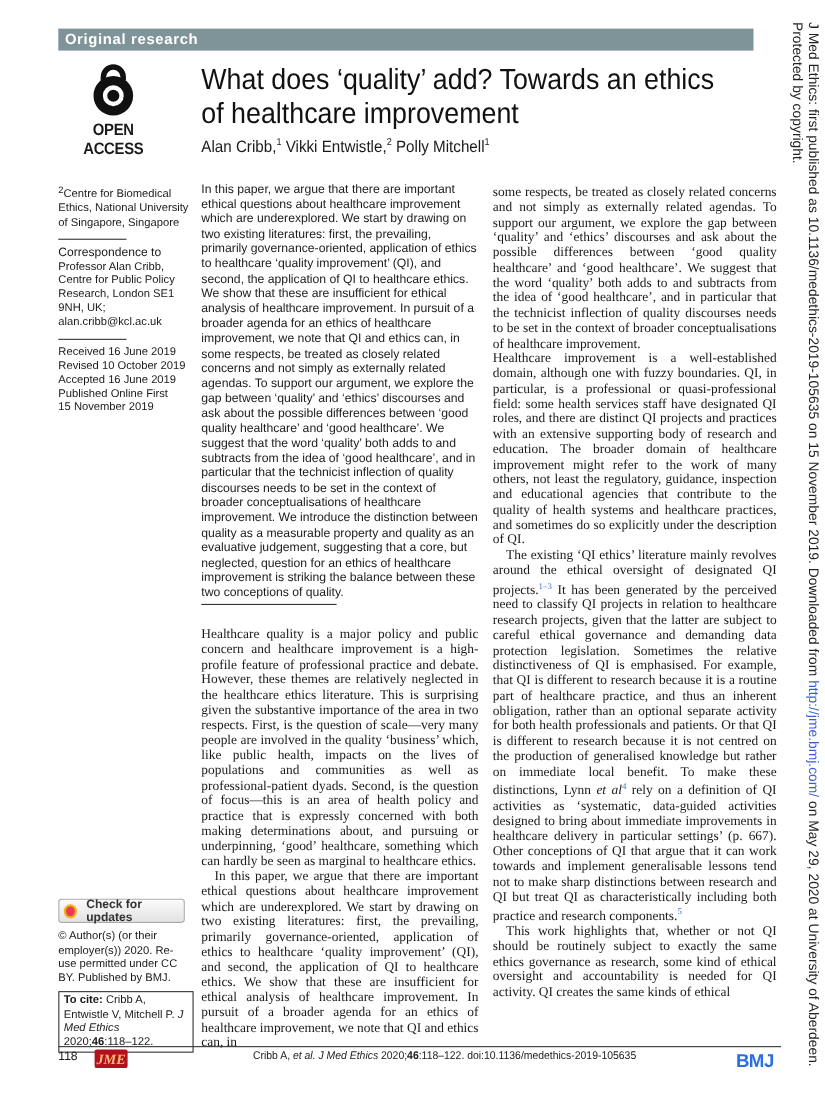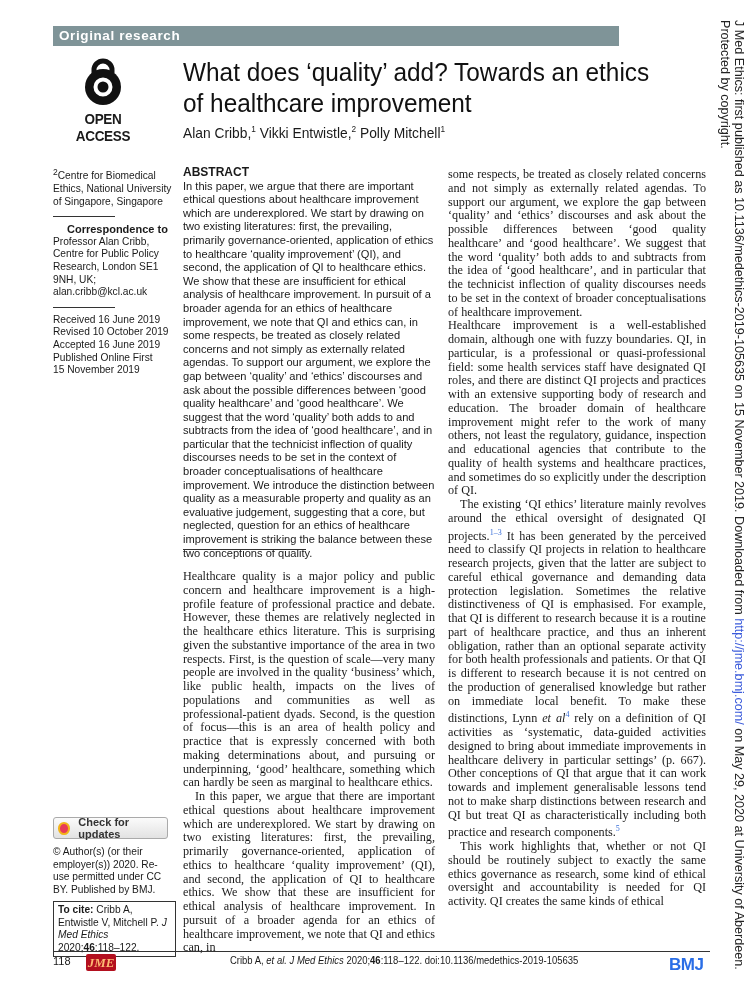--- a/index.html
+++ b/index.html
@@ -1,33 +1,33 @@
 <!DOCTYPE html>
 <html><head>
 <meta charset="utf-8">
 <style>
   html, body { margin:0; padding:0; background:#fff; }
   body { width:750px; height:1000px; position:relative; overflow:hidden; color:#1a1a1a; }
   .sans { font-family: "Liberation Sans", "DejaVu Sans", sans-serif; }
   .serif { font-family: "Liberation Serif", "DejaVu Serif", serif; }
 
-  #section-bar { position:absolute; left:53px; top:26px; width:566px; height:20px; background:#7f9498; }
+  #section-bar { position:absolute; left:53px; top:26px; width:632px; height:20px; background:#7f9498; }
   #section-bar span { position:absolute; left:6px; top:2px; color:#fff; font-weight:bold; font-size:13.5px; letter-spacing:0.6px; }
 
   #oa-logo { position:absolute; left:53px; top:58px; width:100px; text-align:center; }
   #oa-icon { display:block; margin:0 auto; }
   #oa-text { display:block; font-weight:bold; font-size:15px; margin-top:4px; letter-spacing:-0.3px; transform:scaleX(0.9); }
 
   #title { position:absolute; left:183px; top:57px; width:520px; font-size:26.5px; line-height:31px; color:#111; transform-origin:left top; transform:scaleX(0.92); }
   #authors { position:absolute; left:183px; top:124px; font-size:15px; transform-origin:left top; transform:scaleX(0.92); }
   #authors sup { font-size:9px; }
 
   #sidebar { position:absolute; left:53px; top:166px; width:120px; font-size:10.2px; line-height:12.6px; }
   .side-rule { width:62px; border-top:1px solid #333; margin:8px 0 6px 0; }
-  #corr-title { font-weight:bold; font-size:11px;margin-left:14px; }
+  #corr-title { font-weight:normal; font-size:11px; }
 
   #abstract { position:absolute; left:183px; top:166px; width:252px; font-size:11.1px; line-height:13.6px; }
   #abstract-h { font-weight:bold; font-size:12px; }
   #abstract-rule { position:absolute; left:183px; top:549px; width:123px; border-top:1px solid #333; }
 
   .col { position:absolute; font-size:12.2px; line-height:13.75px; text-align:justify; hyphens:auto; }
   .col p { margin:0; }
   .col p.indent { text-indent:12px; }
   #col2 { left:183px; top:570px; width:252px; }
   #col3 { left:448px; top:168px; width:258px; }
@@ -82,21 +82,20 @@
   <div>alan.cribb@kcl.ac.uk</div>
   <div class="side-rule"></div>
   <div>Received 16 June 2019</div>
   <div>Revised 10 October 2019</div>
   <div>Accepted 16 June 2019</div>
   <div>Published Online First</div>
   <div>15 November 2019</div>
 </div>
 
 <div id="abstract" class="sans">
-  <div id="abstract-h">ABSTRACT</div>
   <div>In this paper, we argue that there are important ethical questions about healthcare improvement which are underexplored. We start by drawing on two existing literatures: first, the prevailing, primarily governance-oriented, application of ethics to healthcare ‘quality improvement’ (QI), and second, the application of QI to healthcare ethics. We show that these are insufficient for ethical analysis of healthcare improvement. In pursuit of a broader agenda for an ethics of healthcare improvement, we note that QI and ethics can, in some respects, be treated as closely related concerns and not simply as externally related agendas. To support our argument, we explore the gap between ‘quality’ and ‘ethics’ discourses and ask about the possible differences between ‘good quality healthcare’ and ‘good healthcare’. We suggest that the word ‘quality’ both adds to and subtracts from the idea of ‘good healthcare’, and in particular that the technicist inflection of quality discourses needs to be set in the context of broader conceptualisations of healthcare improvement. We introduce the distinction between quality as a measurable property and quality as an evaluative judgement, suggesting that a core, but neglected, question for an ethics of healthcare improvement is striking the balance between these two conceptions of quality.</div>
 </div>
 <div id="abstract-rule"></div>
 
 <div id="col2" class="col serif">
   <p>Healthcare quality is a major policy and public concern and healthcare improvement is a high-profile feature of professional practice and debate. However, these themes are relatively neglected in the healthcare ethics literature. This is surprising given the substantive importance of the area in two respects. First, is the question of scale—very many people are involved in the quality ‘business’ which, like public health, impacts on the lives of populations and communities as well as professional-patient dyads. Second, is the question of focus—this is an area of health policy and practice that is expressly concerned with both making determinations about, and pursuing or underpinning, ‘good’ healthcare, something which can hardly be seen as marginal to healthcare ethics.</p>
   <p class="indent">In this paper, we argue that there are important ethical questions about healthcare improvement which are underexplored. We start by drawing on two existing literatures: first, the prevailing, primarily governance-oriented, application of ethics to healthcare ‘quality improvement’ (QI), and second, the application of QI to healthcare ethics. We show that these are insufficient for ethical analysis of healthcare improvement. In pursuit of a broader agenda for an ethics of healthcare improvement, we note that QI and ethics can, in</p>
 </div>
 
 <div id="col3" class="col serif">

